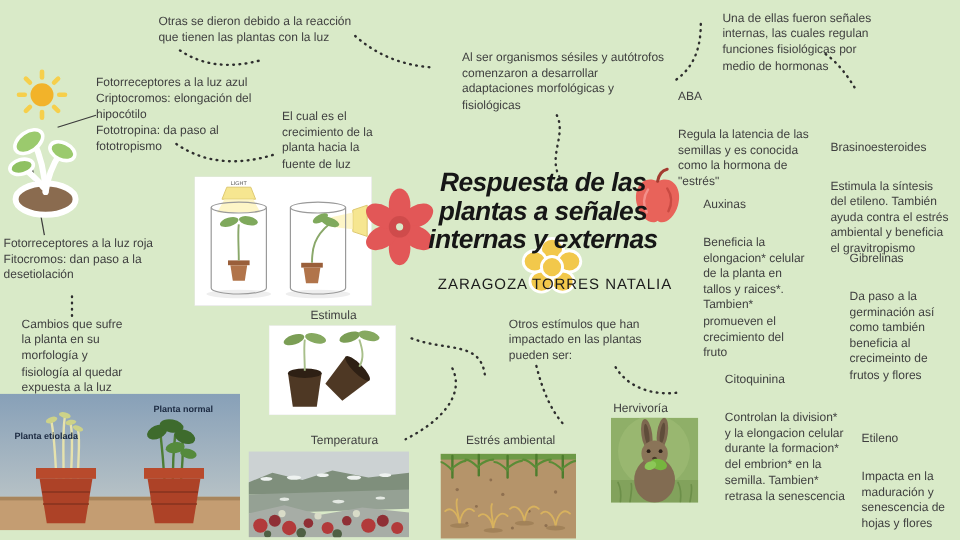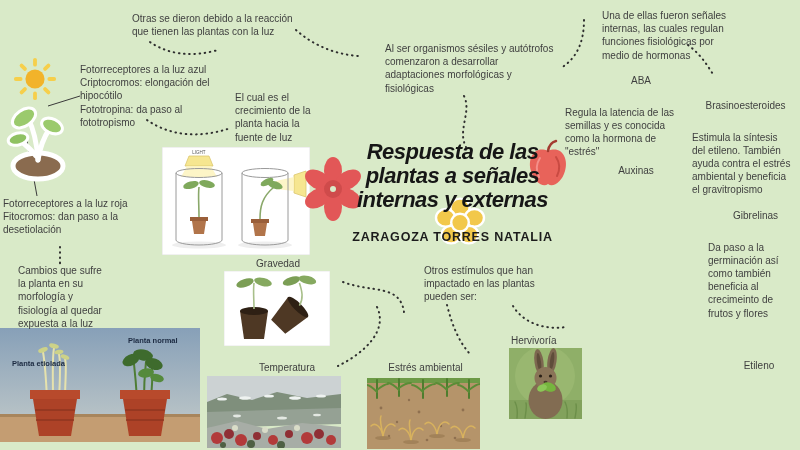--- a/index.html
+++ b/index.html
@@ -2,28 +2,28 @@
 <html><head>
 <meta charset="utf-8">
 <style>
   html,body{margin:0;padding:0;background:#d9eac8;}
   .stage{position:relative;width:800px;height:450px;background:#d9eac8;overflow:hidden;
          font-family:"Liberation Sans",sans-serif;color:#3f3f3f;}
   .connectors{position:absolute;left:0;top:0;z-index:0;pointer-events:none;}
   .img{position:absolute;z-index:1;overflow:hidden;}
   .deco{position:absolute;z-index:2;}
   .node{position:absolute;font-size:10px;line-height:1.32;white-space:pre-line;z-index:4;}
-  .hormone .hname{text-align:center;margin-bottom:5px;}
+  .hormone .hname{text-align:left;margin-bottom:5px;}
   .hormone .hdesc{white-space:pre-line;}
   .center{text-align:center;}
   .title{position:absolute;left:330px;top:140px;width:245px;text-align:center;
          font-weight:bold;font-style:italic;font-size:22px;line-height:1.1;
          letter-spacing:-0.5px;color:#161616;white-space:pre-line;z-index:5;}
-  .author{position:absolute;left:330px;top:230px;width:245px;text-align:center;
-          font-weight:bold;font-size:12.5px;letter-spacing:.8px;color:#1c1c1c;z-index:5;}
+  .author{position:absolute;left:340px;top:230px;width:245px;text-align:center;
+          font-weight:normal;font-size:12.5px;letter-spacing:.8px;color:#1c1c1c;z-index:5;}
   svg{display:block;}
 </style>
 </head>
 <body>
 
 <div class="stage">
 
   <svg class="connectors" width="800" height="450" viewBox="0 0 800 450">
     <g fill="none" stroke="#2e2e2e" stroke-width="2" stroke-linecap="round" stroke-dasharray="0.6 4.6">
       <path d="M150,42 Q178,61 218,50"></path>
@@ -381,45 +381,66 @@
 impactado en las plantas
 pueden ser:</div>
 
   <div class="node hormone" style="left:565px;top:61px;width:152px">
     <div class="hname">ABA</div>
     <div class="hdesc">Regula la latencia de las
 semillas y es conocida
 como la hormona de
 "estrés"</div>
   </div>
-  <div class="node hormone" style="left:692px;top:86px;width:107px">
+  <div class="node hormone" style="left:692px;top:104px;width:107px">
     <div class="hname">Brasinoesteroides</div>
     <div class="hdesc">Estimula la síntesis
 del etileno. También
 ayuda contra el estrés
 ambiental y beneficia
 el gravitropismo</div>
   </div>
   <div class="node hormone" style="left:586px;top:151px;width:100px">
     <div class="hname">Auxinas</div>
+    <div class="hdesc">Beneficia la
+elongacion* celular
+de la planta en
+tallos y raices*.
+Tambien*
+promueven el
+crecimiento del
+fruto</div>
   </div>
   <div class="node hormone" style="left:708px;top:196px;width:95px">
     <div class="hname">Gibrelinas</div>
     <div class="hdesc">Da paso a la
 germinación así
 como también
 beneficia al
 crecimeinto de
 frutos y flores</div>
   </div>
+  <div class="node hormone" style="left:604px;top:297px;width:128px">
+    <div class="hname">Citoquinina</div>
+    <div class="hdesc">Controlan la division*
+y la elongacion celular
+durante la formacion*
+del embrion* en la
+semilla. Tambien*
+retrasa la senescencia</div>
+  </div>
   <div class="node hormone" style="left:718px;top:346px;width:82px">
     <div class="hname">Etileno</div>
-  </div>
-
-  <div class="node center" style="left:238px;top:257px;width:80px">Gravedad</div>
+    <div class="hdesc">Impacta en la
+maduración y
+senescencia de
+hojas y flores</div>
+  </div>
+
+  <div class="node center" style="left:238px;top:257px;width:80px">Estimula</div>
   <div class="node center" style="left:232px;top:361px;width:110px">Temperatura</div>
   <div class="node center" style="left:368px;top:361px;width:115px">Estrés ambiental</div>
   <div class="node" style="left:511px;top:334px;width:75px">Hervivoría</div>
 
   <div class="title">Respuesta de las
 plantas a señales
 internas y externas</div>
   <div class="author">ZARAGOZA TORRES NATALIA</div>
 
 </div>

